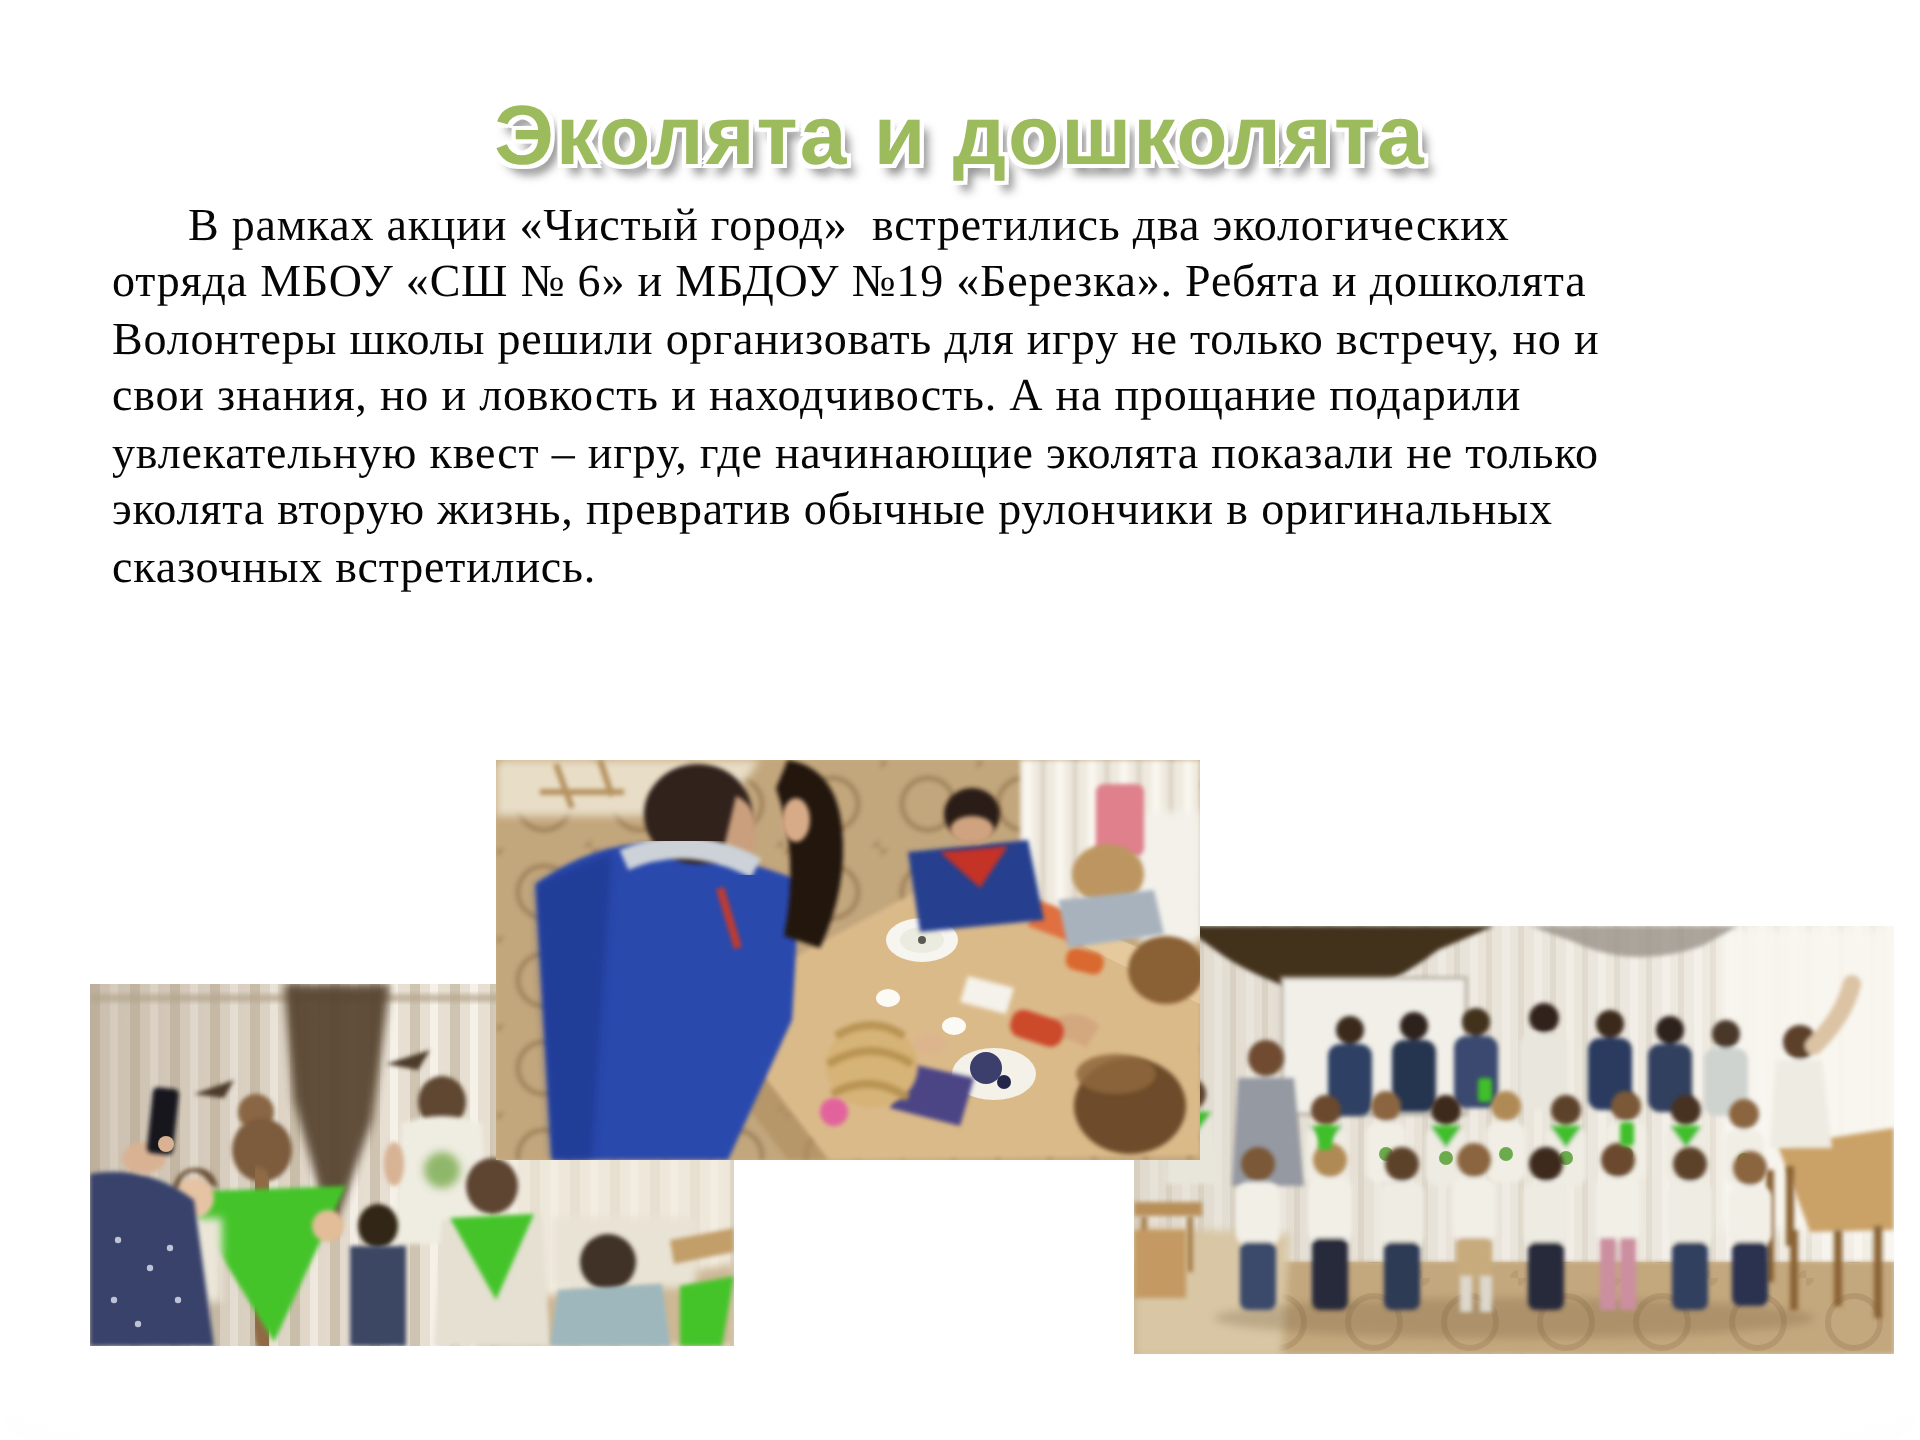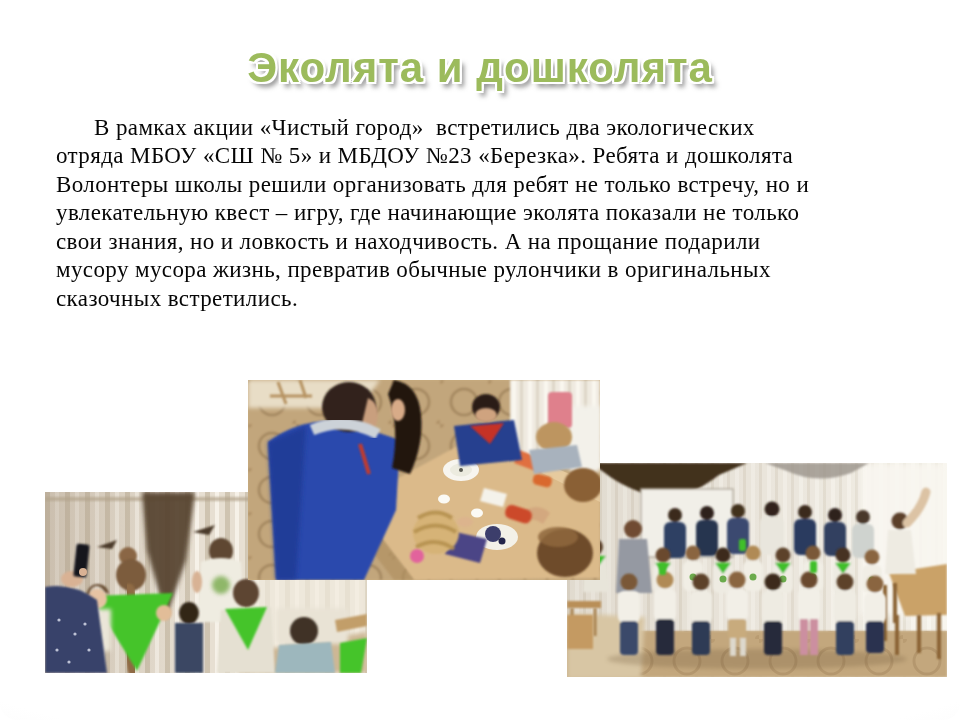--- a/index.html
+++ b/index.html
@@ -5,21 +5,21 @@
   html,body{margin:0;padding:0;}
   body{width:960px;height:720px;overflow:hidden;font-family:"Liberation Sans",sans-serif;}
   .slide{position:relative;width:960px;height:720px;
          background:radial-gradient(145% 115% at 50% 22%, #ffffff 74%, #e4e4e4 100%);border-radius:17px;}
   .title{position:absolute;top:42px;left:0;width:960px;margin:0;text-align:center;
          font:bold 42px/52px "Liberation Sans",sans-serif;letter-spacing:1px;
          color:#9cbb5c;
          text-shadow:-2px -2px 0 #fff,2px -2px 0 #fff,-2px 2px 0 #fff,2px 2px 0 #fff,
                      0 -2px 0 #fff,0 2px 0 #fff,-2px 0 0 #fff,2px 0 0 #fff,
                      4px 5px 5px rgba(110,110,110,.8);}
-  .body{position:absolute;left:56px;top:114px;width:864px;
+  .body{position:absolute;left:56px;top:99px;width:864px;
         font-family:"Liberation Serif","DejaVu Serif",serif;
         font-size:23px;line-height:28.45px;color:#060606;letter-spacing:0.4px;}
   .line{white-space:pre;height:28.45px;}
   .line.indent{text-indent:38px;}
   figure.photo{position:absolute;margin:0;padding:0;}
   figure.photo svg{display:block;width:100%;height:100%;}
   .photo-left{left:45px;top:492px;width:322px;height:181px;z-index:1;}
   .photo-center{left:248px;top:380px;width:352px;height:200px;z-index:3;}
   .photo-right{left:567px;top:463px;width:380px;height:214px;z-index:2;}
   .defs-holder{position:absolute;width:0;height:0;overflow:hidden;}
@@ -64,25 +64,25 @@
         <stop offset="0" stop-color="#cfc7ba"></stop>
         <stop offset="1" stop-color="#f6f4ee"></stop>
       </linearGradient>
     </defs>
   </svg>
 
   <h1 class="title">Эколята и дошколята</h1>
 
   <div class="body">
     <div class="line indent">В рамках акции «Чистый город»  встретились два экологических</div>
-    <div class="line">отряда МБОУ «СШ № 5» и МБДОУ №23 «Березка». Ребята и дошколята</div>
-    <div class="line">Волонтеры школы решили организовать для ребят не только встречу, но и</div>
+    <div class="line">отряда МБОУ «СШ № 6» и МБДОУ №19 «Березка». Ребята и дошколята</div>
+    <div class="line">Волонтеры школы решили организовать для игру не только встречу, но и</div>
+    <div class="line">свои знания, но и ловкость и находчивость. А на прощание подарили</div>
     <div class="line">увлекательную квест – игру, где начинающие эколята показали не только</div>
-    <div class="line">свои знания, но и ловкость и находчивость. А на прощание подарили</div>
-    <div class="line">мусору мусора жизнь, превратив обычные рулончики в оригинальных</div>
+    <div class="line">эколята вторую жизнь, превратив обычные рулончики в оригинальных</div>
     <div class="line">сказочных встретились.</div>
   </div>
 
   <figure class="photo photo-left" role="img" aria-label="Дети с зелёными галстуками, вид сзади; взрослый фотографирует на телефон">
     <svg viewBox="0 0 322 181" preserveAspectRatio="none">
       <rect width="322" height="181" fill="url(#patStripes)"></rect>
       <rect width="322" height="181" fill="url(#gradWarm)"></rect>
       <rect x="205" width="117" height="181" fill="#f2ecdf" opacity="0.7" filter="url(#f3)"></rect>
       <rect y="5" width="215" height="4" fill="#b3a48c" opacity="0.7" filter="url(#f1)"></rect>
       <path d="M97 0 L150 0 L141 68 L121 126 L102 58 Z" fill="#55422f" opacity="0.92" filter="url(#f2)"></path>

